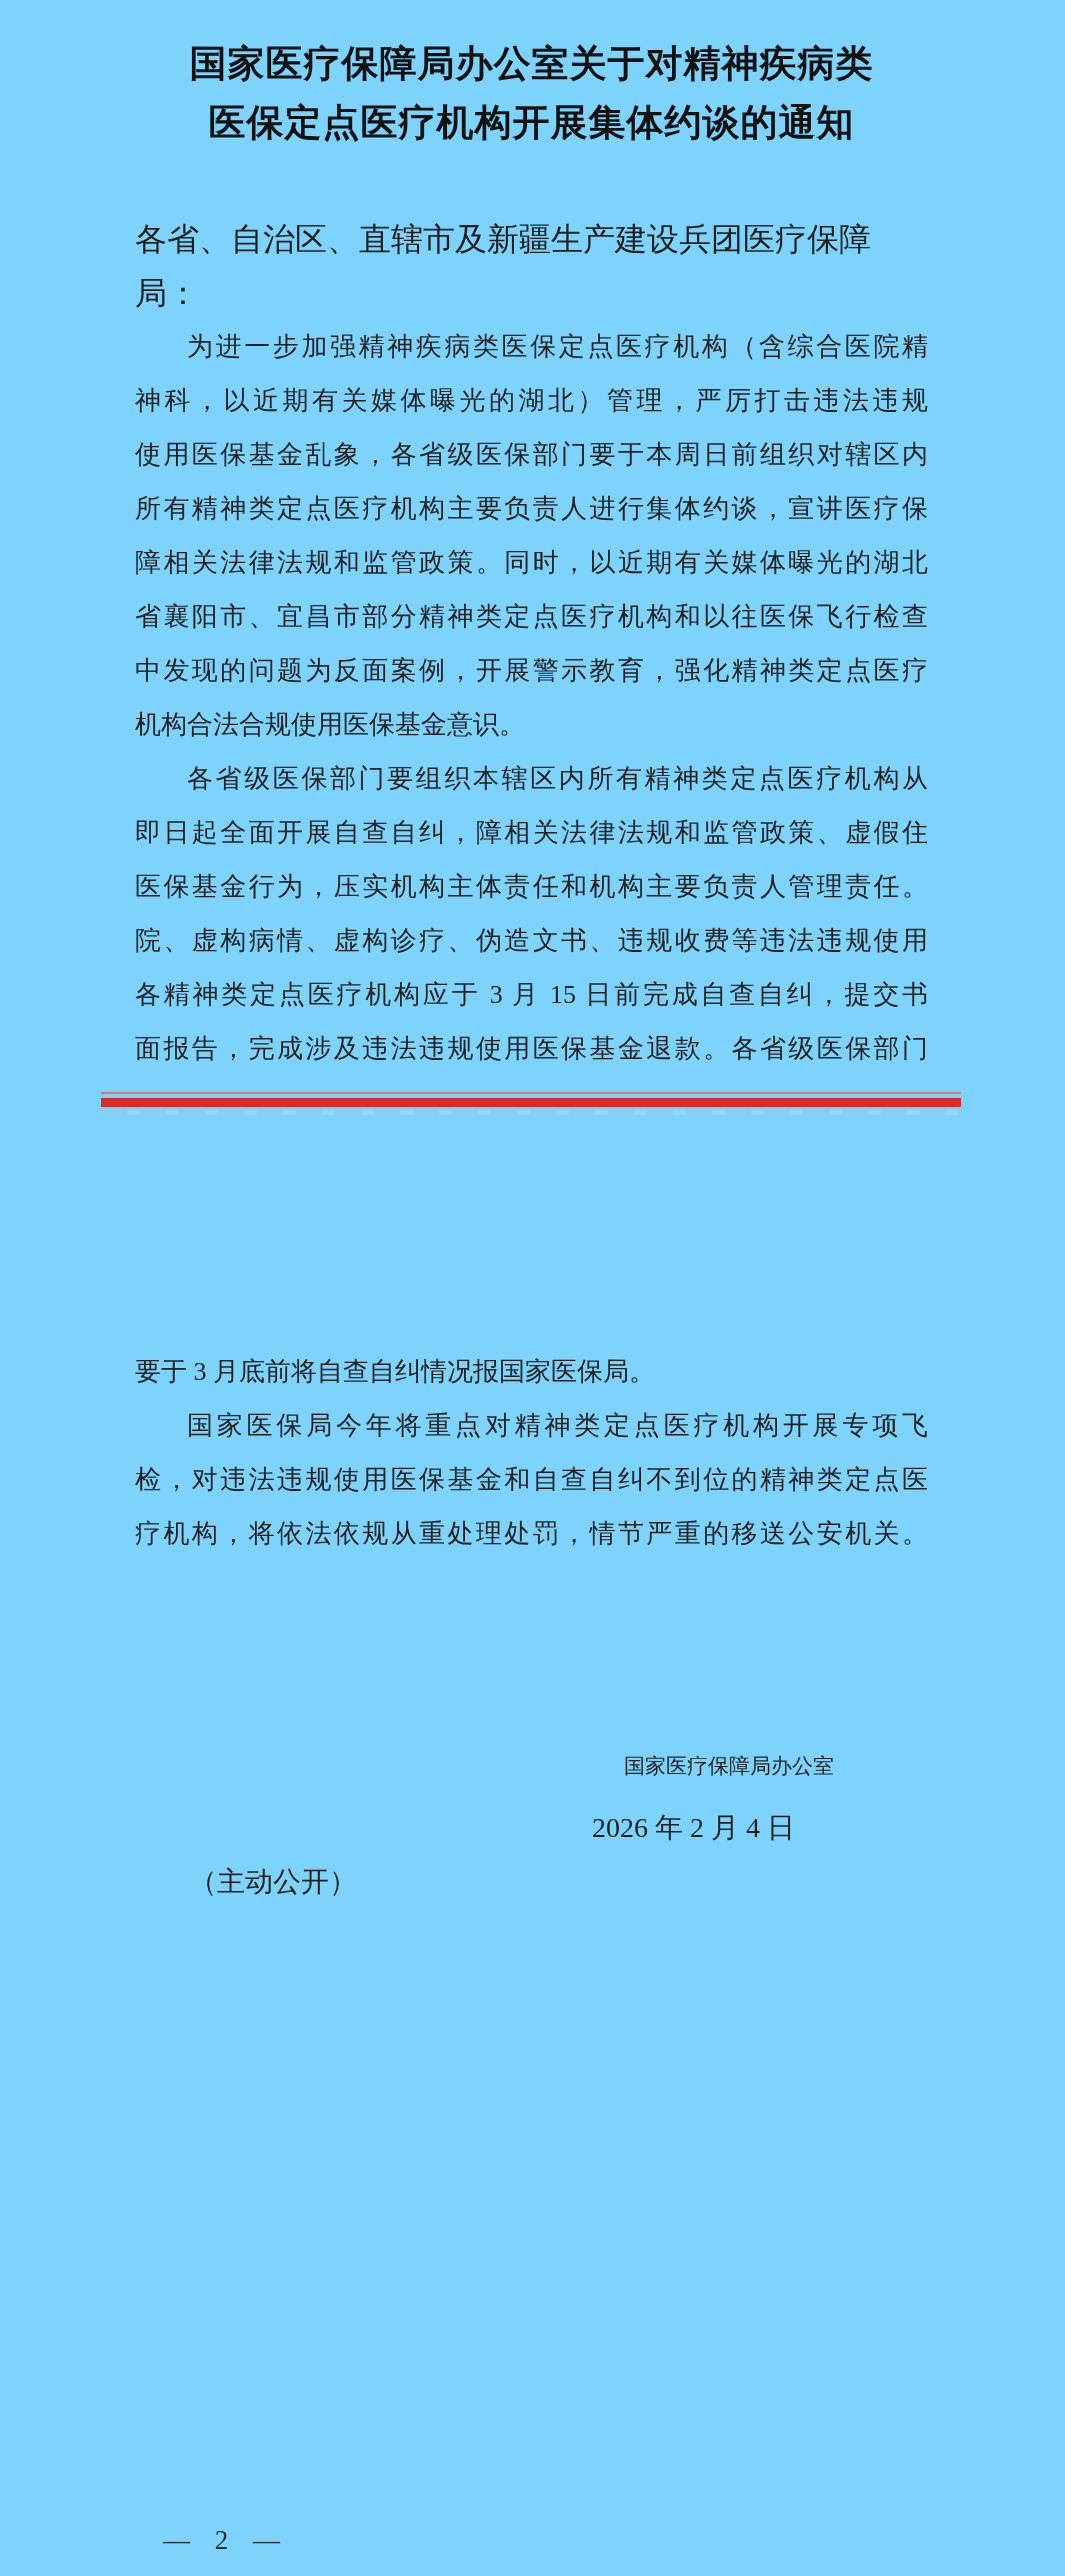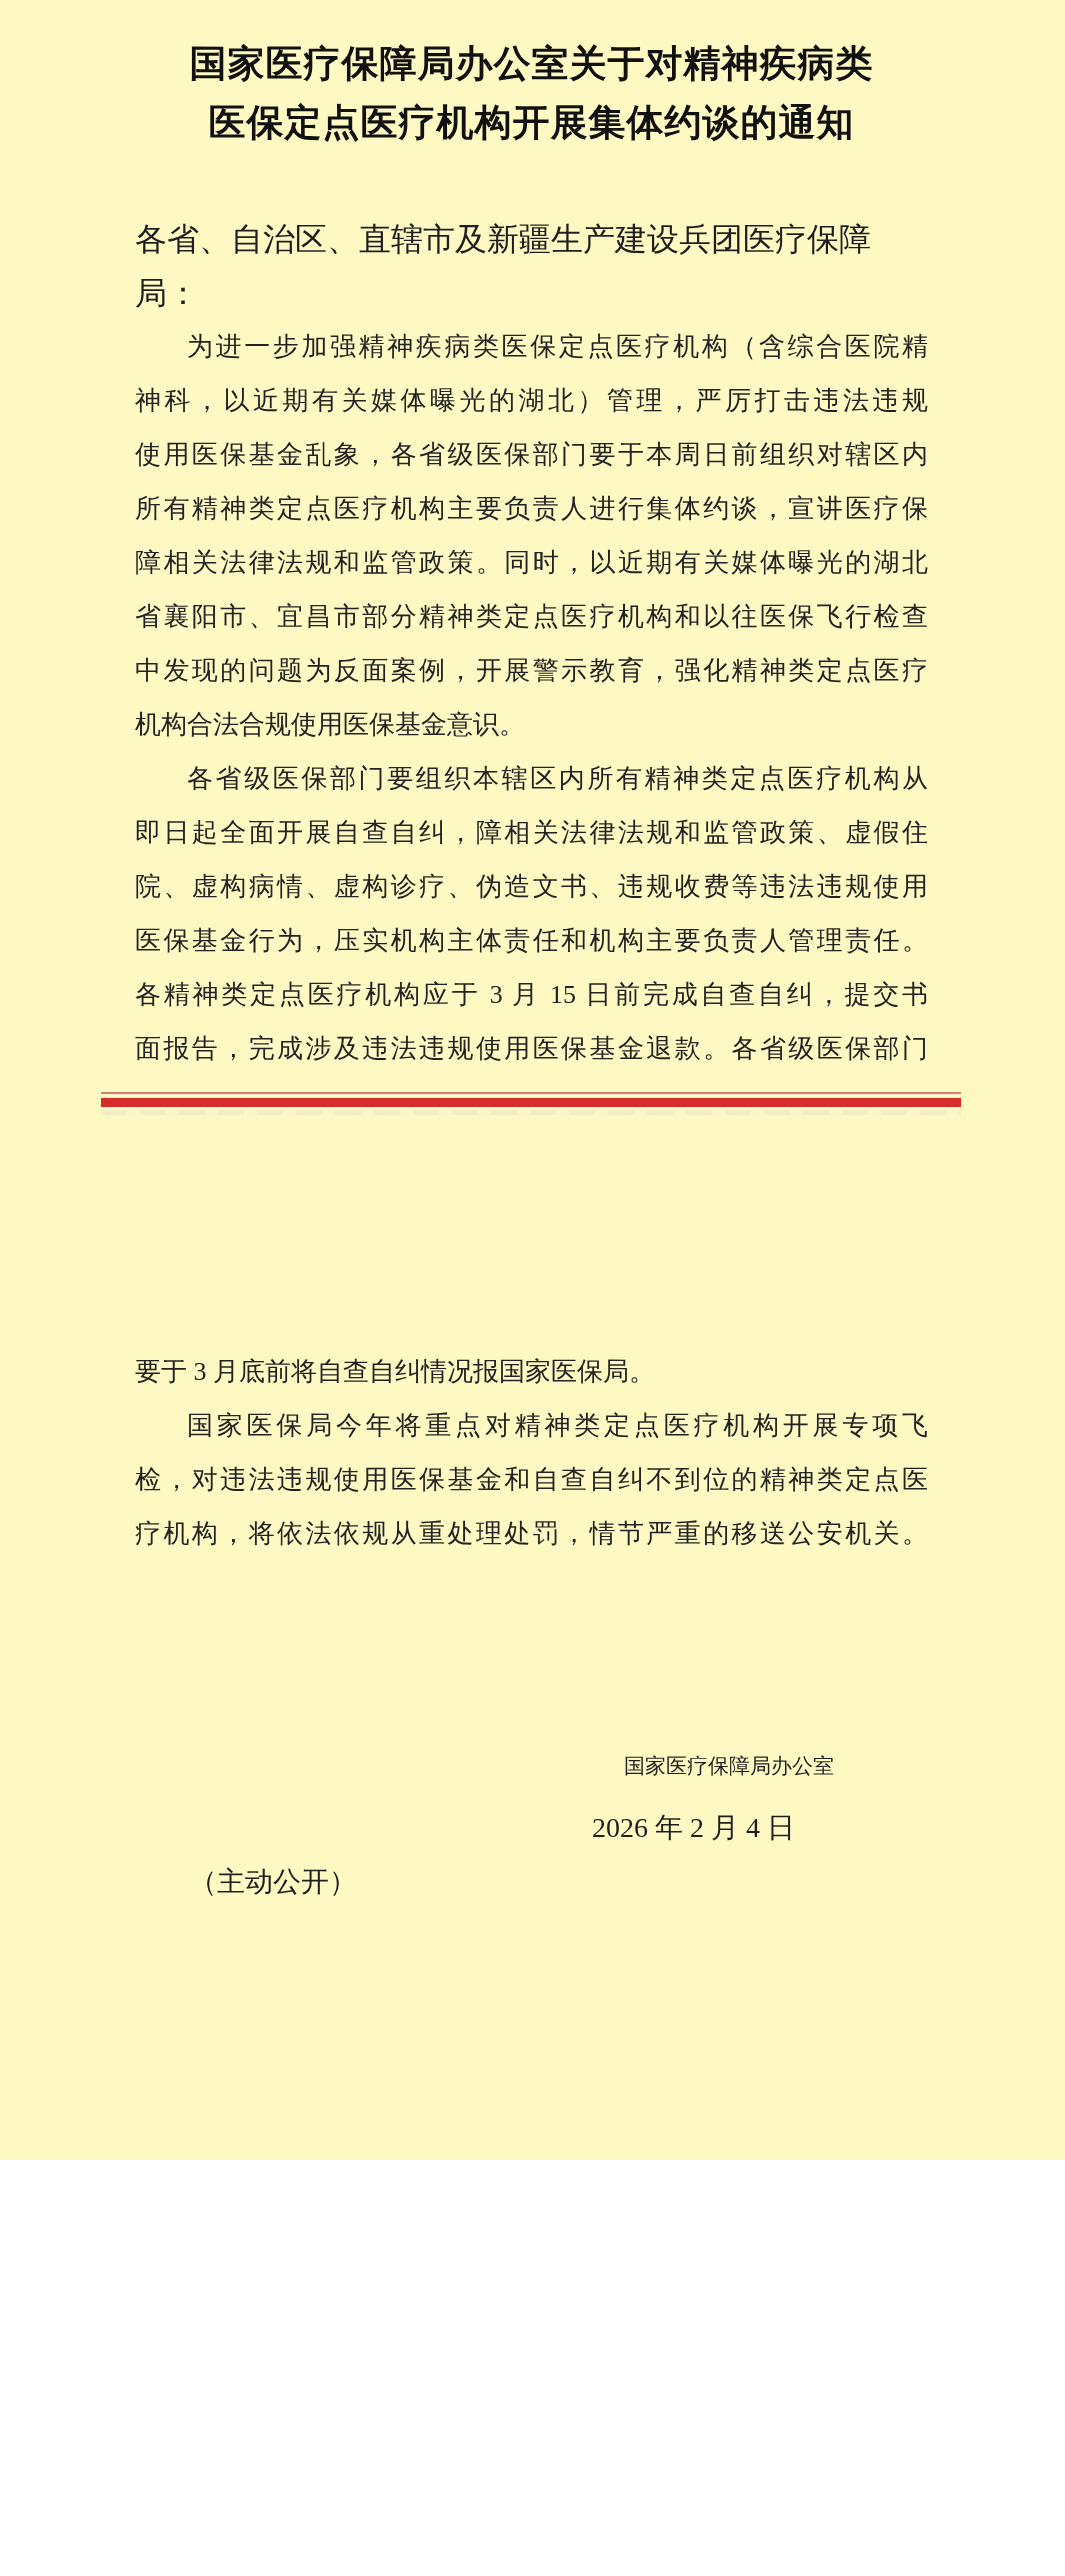--- a/index.html
+++ b/index.html
@@ -3,22 +3,22 @@
 <meta charset="utf-8">
 <style>
   html, body { margin: 0; padding: 0; }
   body {
     background: #ffffff;
     font-family: "Liberation Serif", "DejaVu Serif", serif;
   }
   .page {
     position: relative;
     width: 1065px;
-    height: 2160px;
-    background: #fef9c3;
+    height: 2576px;
+    background: #7dd3fc;
     overflow: hidden;
     color: #1e1e1e;
     font-family: Liberation Serif, serif;
   }
   .content {
     margin-left: 135px;
     width: 793px;
   }
   .doc-title {
     padding-top: 34px;
@@ -117,22 +117,22 @@
       <div class="bodyline justify">所有精神类定点医疗机构主要负责人进行集体约谈，宣讲医疗保</div>
       <div class="bodyline justify">障相关法律法规和监管政策。同时，以近期有关媒体曝光的湖北</div>
       <div class="bodyline justify">省襄阳市、宜昌市部分精神类定点医疗机构和以往医保飞行检查</div>
       <div class="bodyline justify">中发现的问题为反面案例，开展警示教育，强化精神类定点医疗</div>
       <div class="bodyline">机构合法合规使用医保基金意识。</div>
     </div>
 
     <div>
       <div class="bodyline justify indent">各省级医保部门要组织本辖区内所有精神类定点医疗机构从</div>
       <div class="bodyline justify">即日起全面开展自查自纠，障相关法律法规和监管政策、虚假住</div>
+      <div class="bodyline justify">医保基金行为，压实机构主体责任和机构主要负责人管理责任。</div>
       <div class="bodyline justify">院、虚构病情、虚构诊疗、伪造文书、违规收费等违法违规使用</div>
-      <div class="bodyline justify">医保基金行为，压实机构主体责任和机构主要负责人管理责任。</div>
       <div class="bodyline justify">各精神类定点医疗机构应于 3 月 15 日前完成自查自纠，提交书</div>
       <div class="bodyline justify">面报告，完成涉及违法违规使用医保基金退款。各省级医保部门</div>
     </div>
 
     <div class="divider-block">
       <div class="divider-thin" style="background: rgb(217, 122, 122);"></div>
       <div class="divider-thick" style="background: rgb(214, 44, 44);"></div>
       <div class="ghost-band"></div>
     </div>
 

